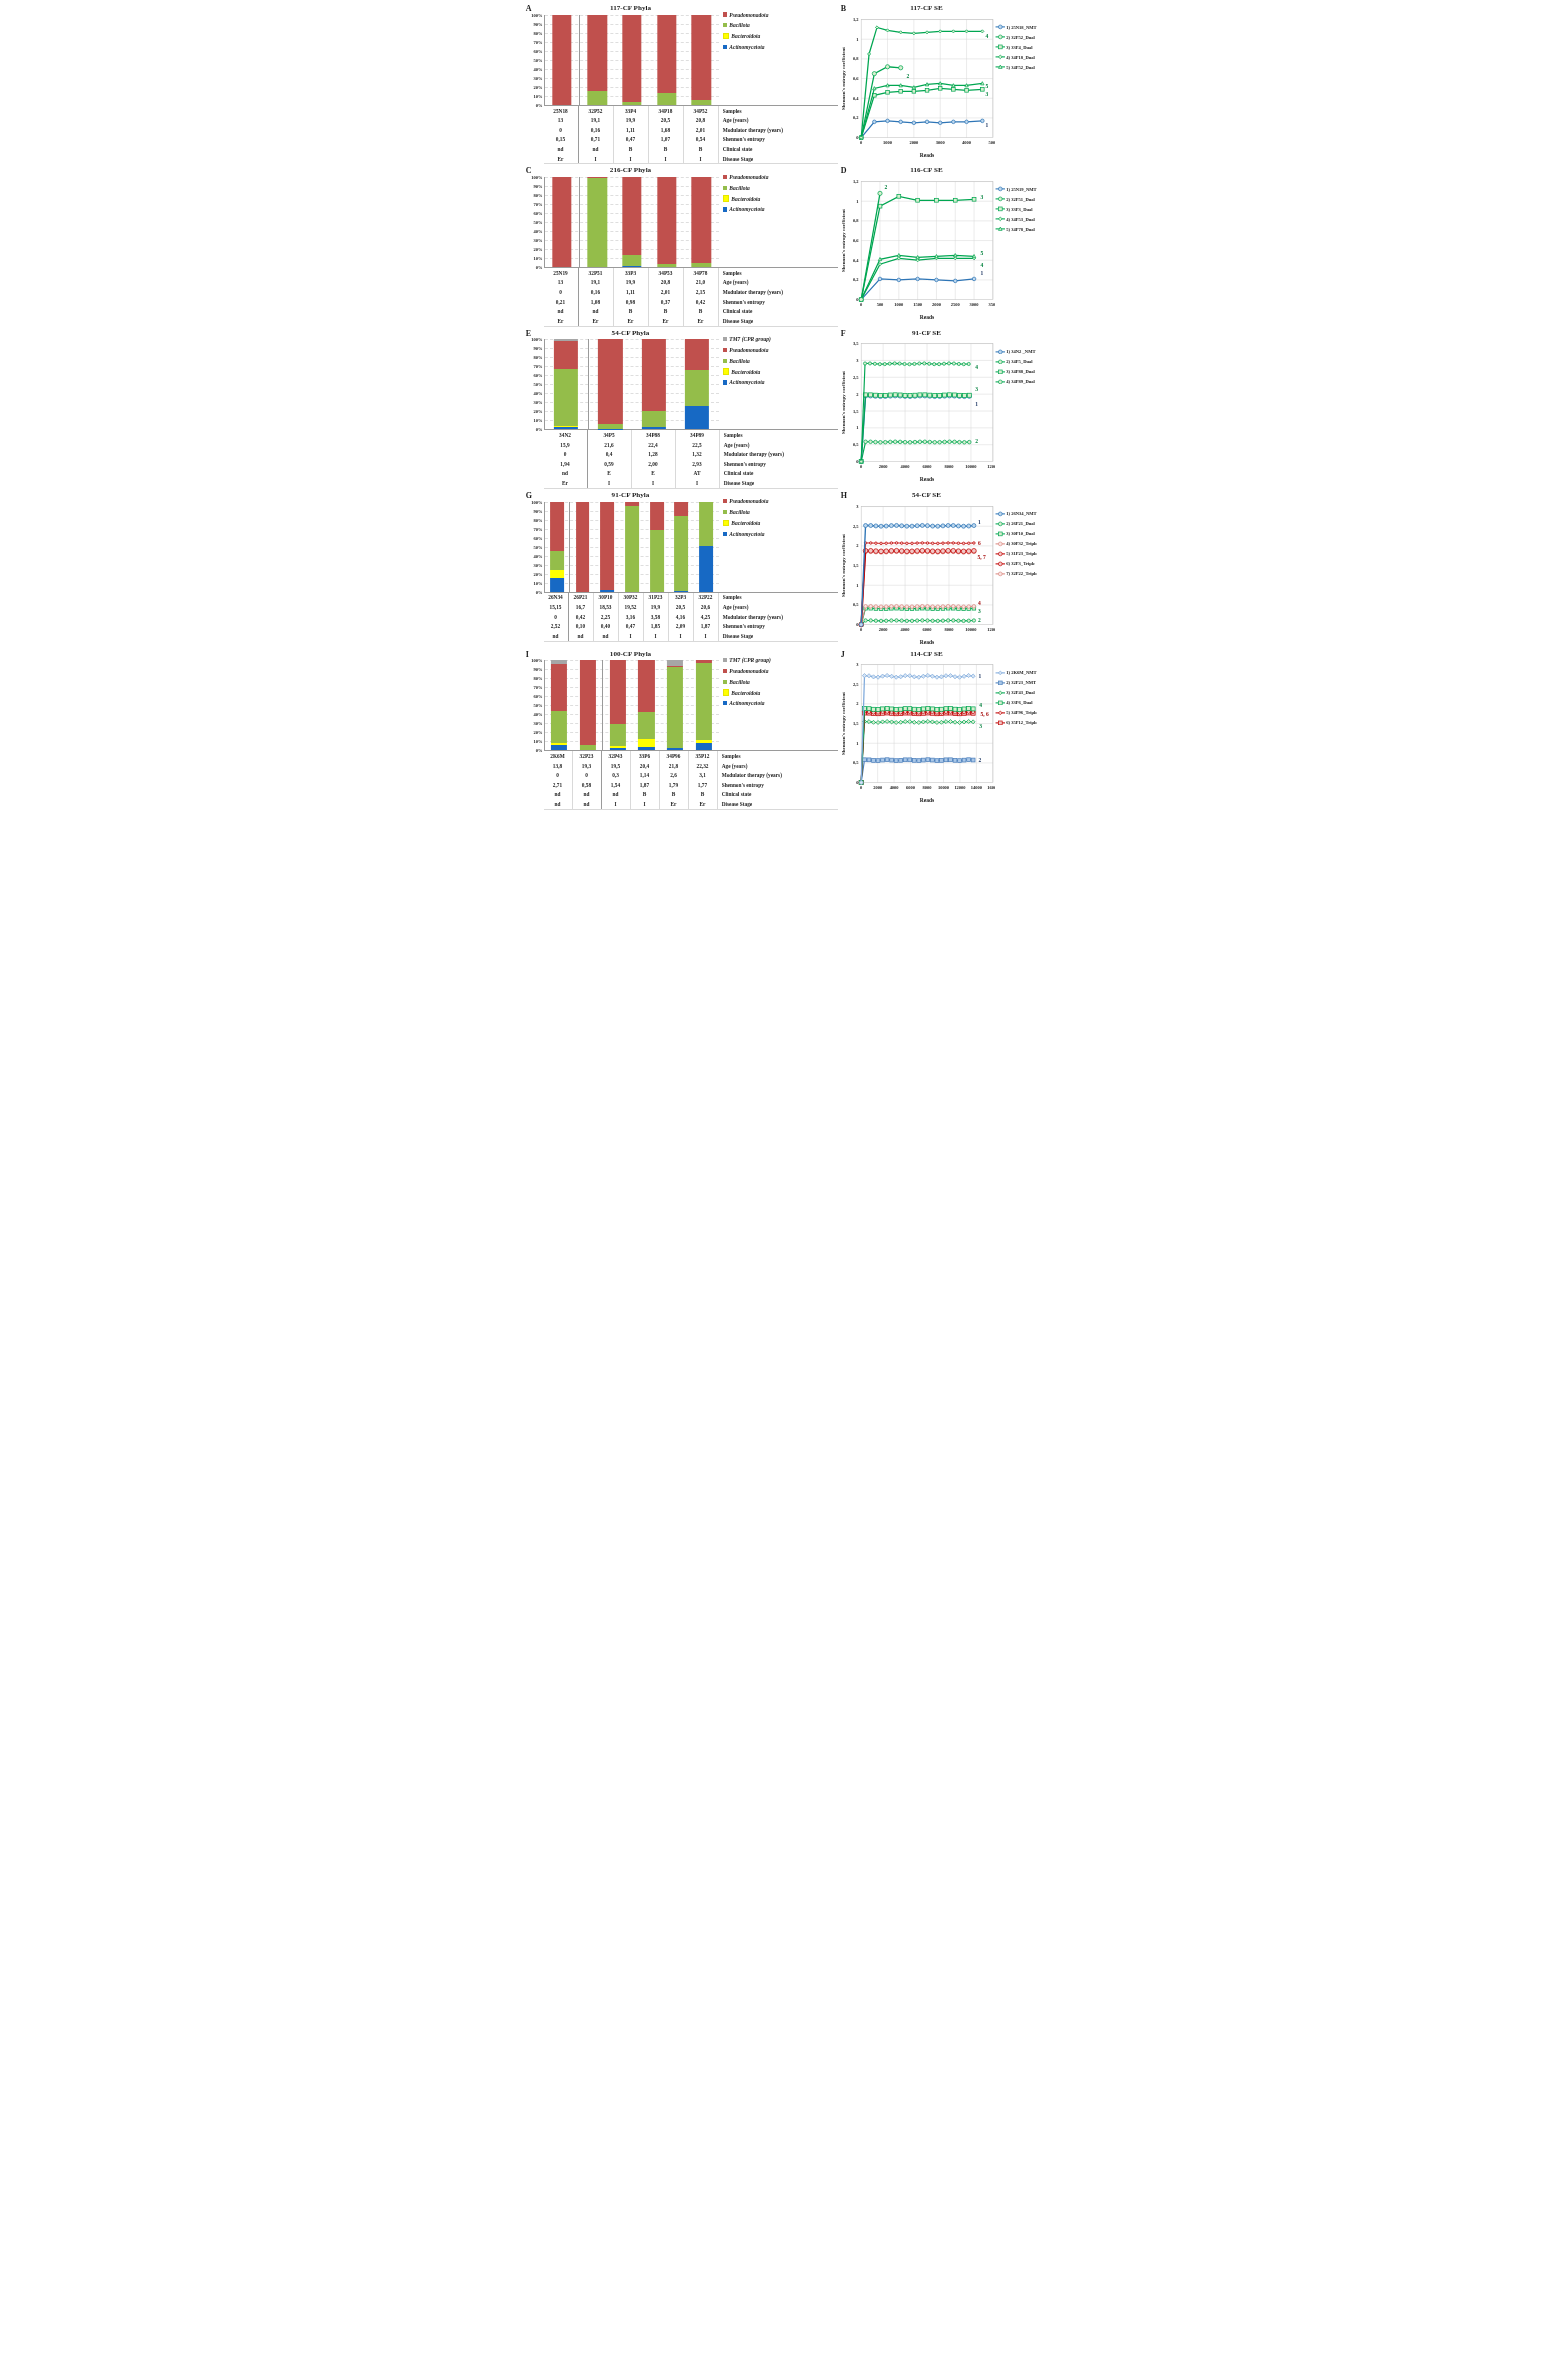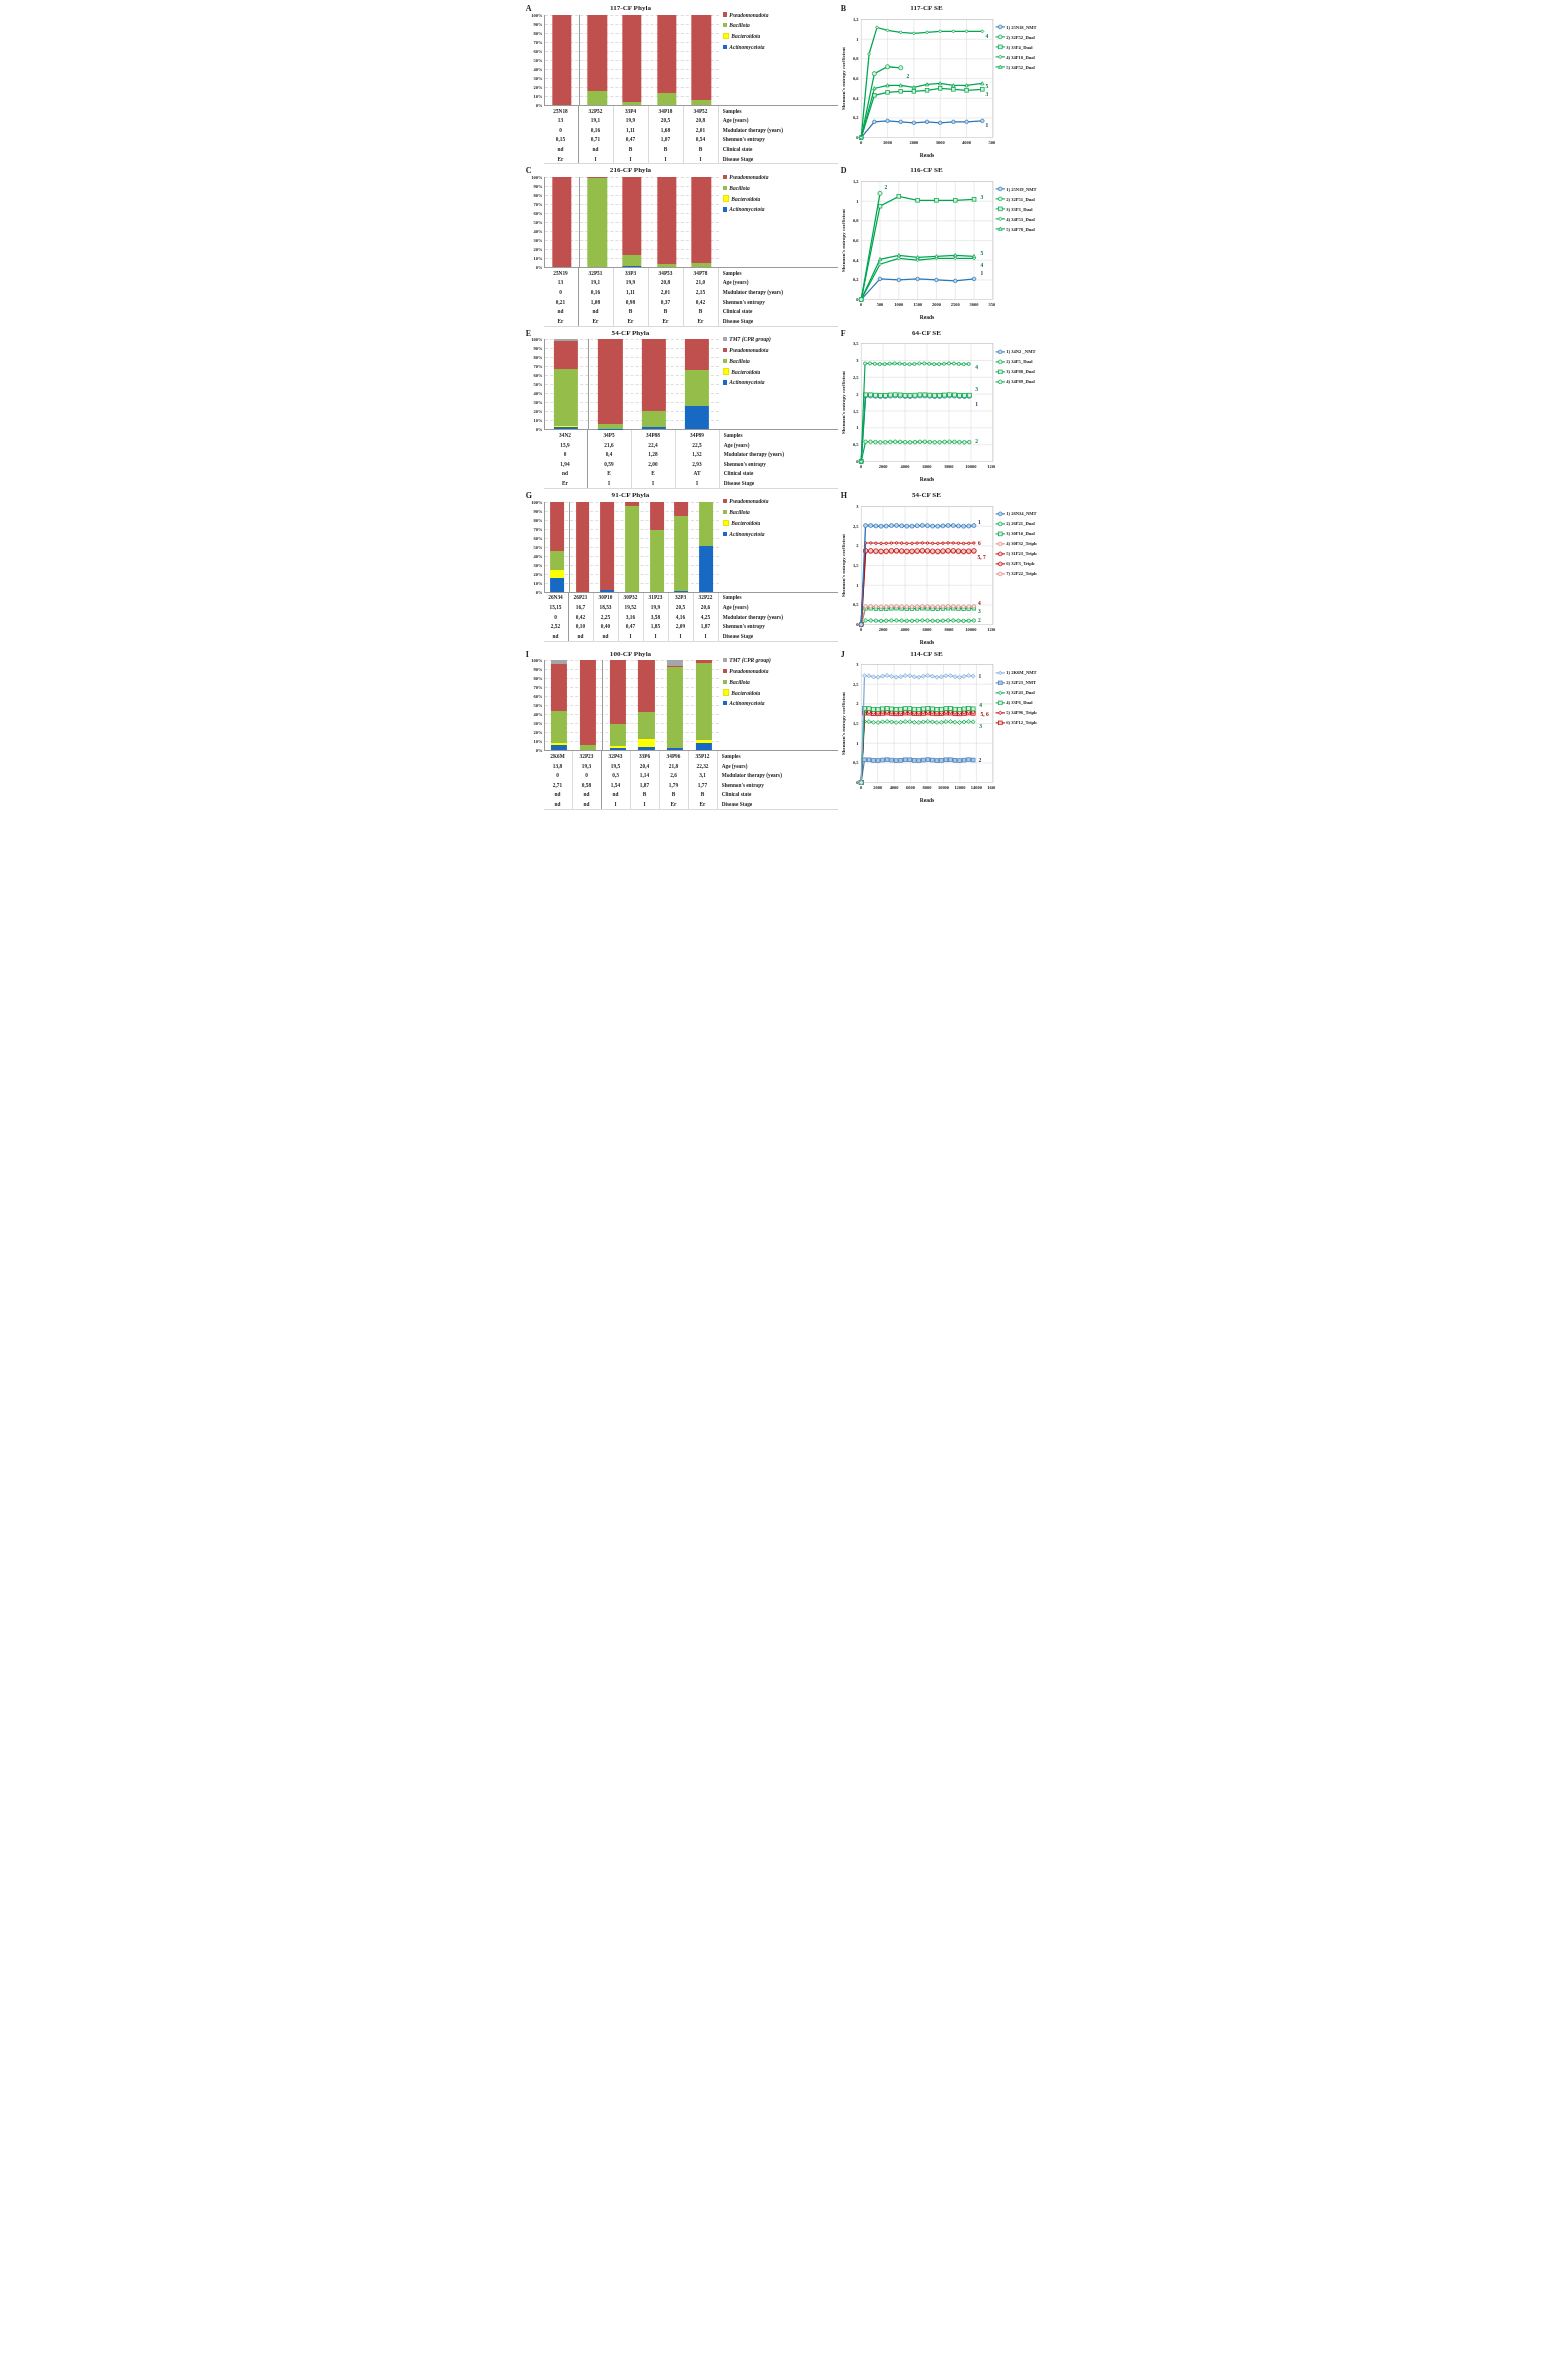--- a/index.html
+++ b/index.html
@@ -620,21 +620,21 @@
           <div class="tlabel">Clinical state</div>
           <div class="tcell divider">Er</div>
           <div class="tcell">I</div>
           <div class="tcell">I</div>
           <div class="tcell">I</div>
           <div class="tlabel">Disease Stage</div>
         </div>
       </div>
       <div class="se-panel"><div class="p-head">
           <span class="p-letter">F</span>
-          <span class="p-title">64-CF SE</span>
+          <span class="p-title">91-CF SE</span>
         </div><svg width="157" height="144" viewBox="0 0 298 272">
           <line x1="85.66666666666666" x2="85.66666666666666" y1="8" y2="232" stroke="#D9D9D9" stroke-width="1"></line>
           <line x1="127.33333333333333" x2="127.33333333333333" y1="8" y2="232" stroke="#D9D9D9" stroke-width="1"></line>
           <line x1="169" x2="169" y1="8" y2="232" stroke="#D9D9D9" stroke-width="1"></line>
           <line x1="210.66666666666666" x2="210.66666666666666" y1="8" y2="232" stroke="#D9D9D9" stroke-width="1"></line>
           <line x1="252.33333333333334" x2="252.33333333333334" y1="8" y2="232" stroke="#D9D9D9" stroke-width="1"></line>
           <line x1="294" x2="294" y1="8" y2="232" stroke="#D9D9D9" stroke-width="1"></line>
           <line x1="44" x2="294" y1="200" y2="200" stroke="#D9D9D9" stroke-width="1"></line>
           <line x1="44" x2="294" y1="168" y2="168" stroke="#D9D9D9" stroke-width="1"></line>
           <line x1="44" x2="294" y1="136" y2="136" stroke="#D9D9D9" stroke-width="1"></line>

